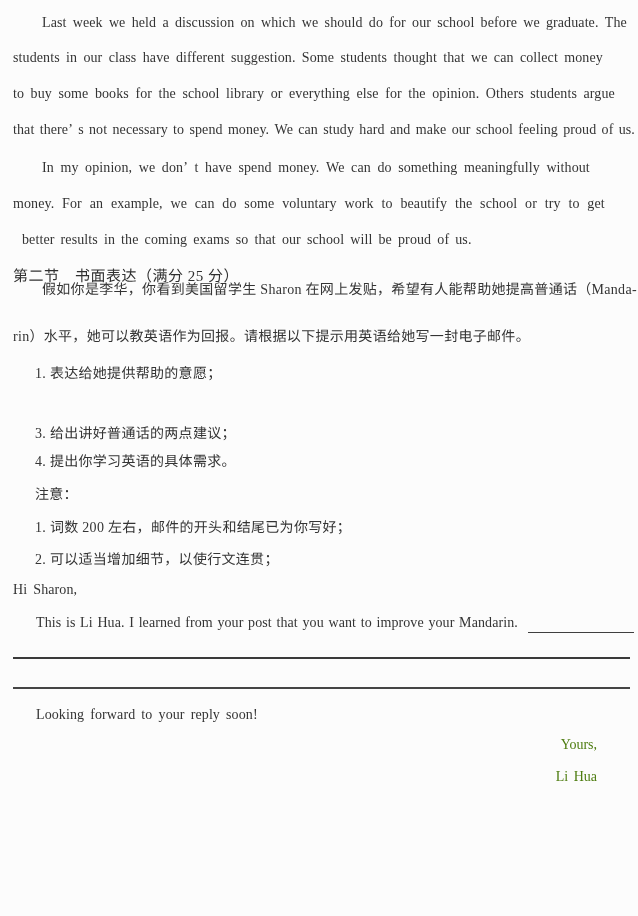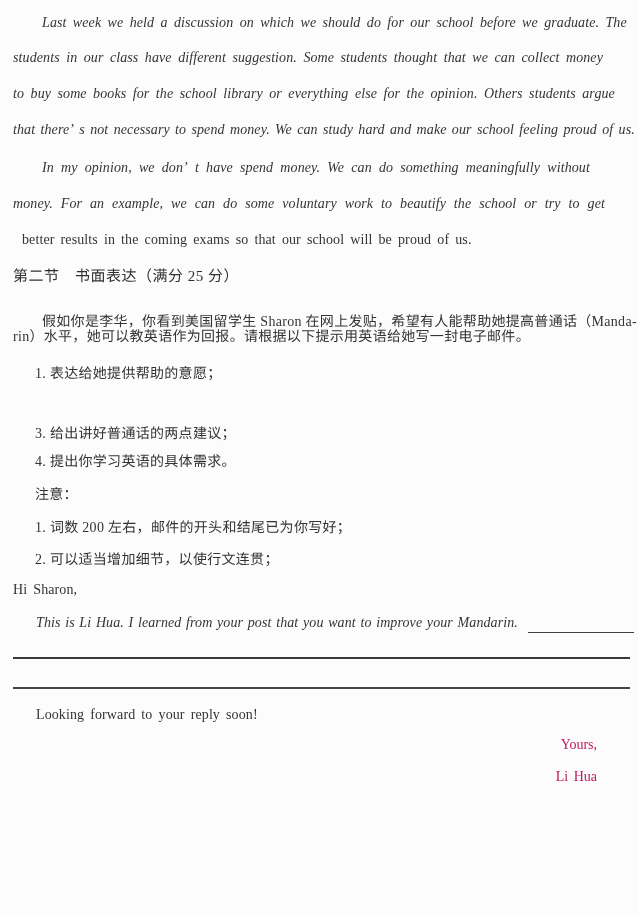--- a/index.html
+++ b/index.html
@@ -14,26 +14,26 @@
   .line{
     position:absolute;
     white-space:nowrap;
     font-size:14px;
     line-height:20px;
     color:#343434;
     letter-spacing:.1px;
   }
   .en{word-spacing:2.5px;}
   .cn{font-size:14px;letter-spacing:.3px;}
-  .fit{display:flex;justify-content:space-between;font-style:italic;}
+  .fit{display:flex;justify-content:space-between;}
   .fit span{display:inline-block;}
   .heading{font-size:15px;letter-spacing:.5px;color:#303030;}
   .rule{position:absolute;height:2px;background:#3a3a3a;}
   .short-underline{position:absolute;height:0;border-top:1.6px solid #3f3f3f;}
-  .sign{position:absolute;text-align:left;font-size:14px;line-height:20px;color:#be185d;word-spacing:2px;}
+  .sign{position:absolute;text-align:left;font-size:14px;line-height:20px;color:#4d7c0f;word-spacing:2px;}
   .footer{
     position:absolute;left:0;width:638px;text-align:center;
     font-size:13px;font-style:italic;letter-spacing:1.2px;color:#3a3a3a;
   }
 </style>
 </head>
 <body>
 
 <div class="page">
 
@@ -150,21 +150,21 @@
       <span>school</span>
       <span>or</span>
       <span>try</span>
       <span>to</span>
       <span>get</span>
     </div>
   <div class="line en" style="top:230px;left:22px;">better results in the coming exams so that our school will be proud of us.</div>
 
   <div class="line cn heading" style="top:266px;left:13px;">第二节　书面表达（满分 25 分）</div>
 
-  <div class="line cn" style="top:312px;left:42px;">假如你是李华，你看到美国留学生 Sharon 在网上发贴，希望有人能帮助她提高普通话（Manda-</div>
+  <div class="line cn" style="top:280px;left:42px;">假如你是李华，你看到美国留学生 Sharon 在网上发贴，希望有人能帮助她提高普通话（Manda-</div>
   <div class="line cn" style="top:327px;left:13px;">rin）水平，她可以教英语作为回报。请根据以下提示用英语给她写一封电子邮件。</div>
 
   <div class="line cn" style="top:364px;left:35px;">1. 表达给她提供帮助的意愿；</div>
   <div class="line cn" style="top:424px;left:35px;">3. 给出讲好普通话的两点建议；</div>
   <div class="line cn" style="top:452px;left:35px;">4. 提出你学习英语的具体需求。</div>
 
   <div class="line cn" style="top:485px;left:35px;">注意：</div>
   <div class="line cn" style="top:518px;left:35px;">1. 词数 200 左右，邮件的开头和结尾已为你写好；</div>
   <div class="line cn" style="top:550px;left:35px;">2. 可以适当增加细节，以使行文连贯；</div>
 

